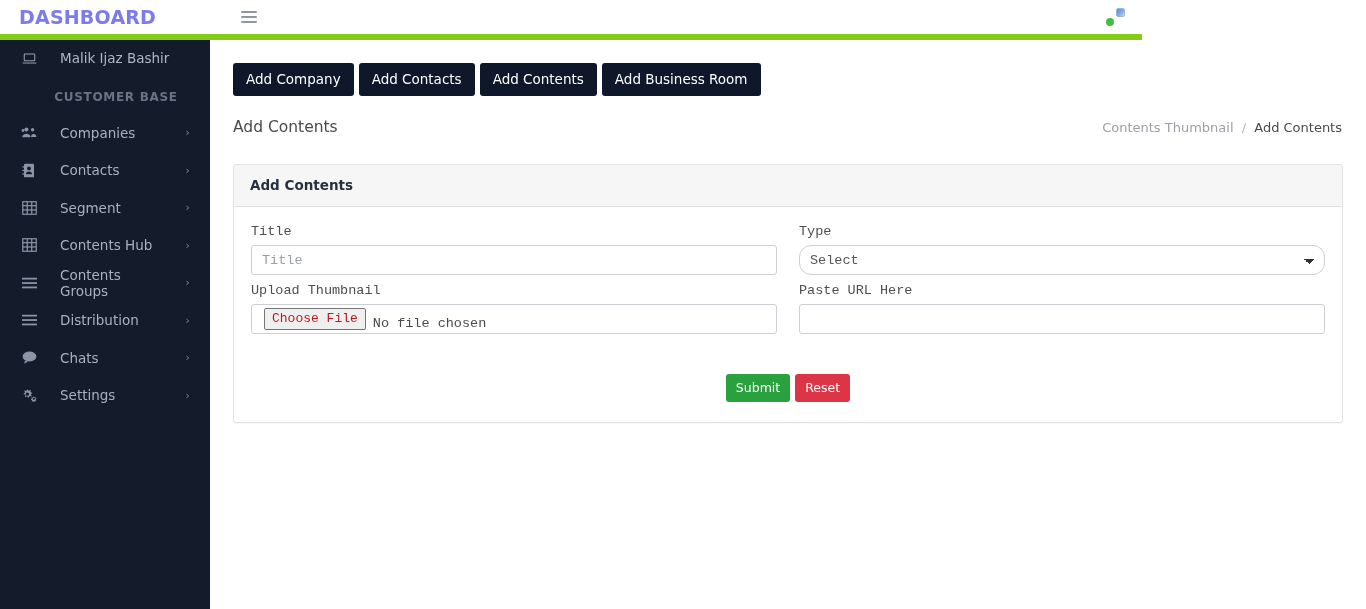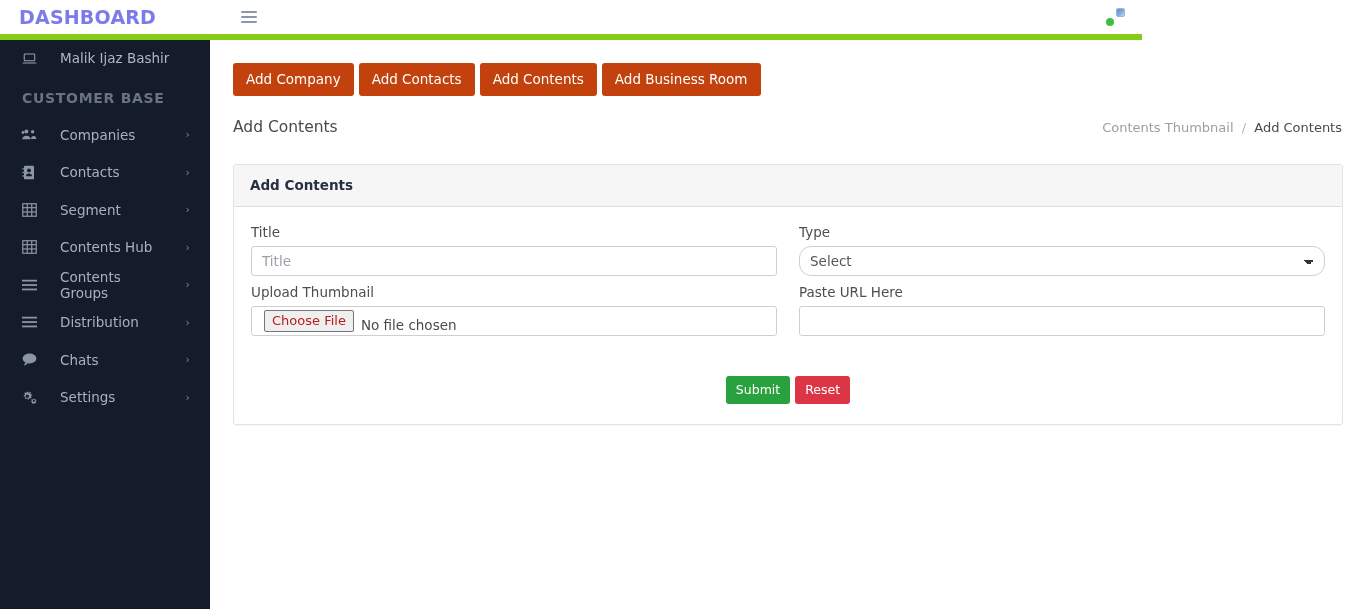--- a/index.html
+++ b/index.html
@@ -59,23 +59,24 @@
     width: 210px; height: 569px;
     background: #141c2b;
   }
   .side-user {
     height: 36px; display: flex; align-items: center;
     padding: 0 0 0 20px; gap: 22px;
   }
   .side-user .ico { width: 18px; display: flex; justify-content: center; color: #96a0b0; }
   .side-user .nm { font-size: 13.5px; color: #aeb6c2; }
   .side-heading {
-    font-size: 14px; font-weight: bold; letter-spacing: .7px;
+    font-size: 12px; font-weight: bold; letter-spacing: .7px;
     color: #6a7384; padding: 14px 0 10px 22px;
     text-transform: uppercase;
+    text-align: center;
   }
   .nav-item {
     height: 37.5px; display: flex; align-items: center;
     padding-left: 20px; padding-right: 20px; gap: 22px;
     cursor: pointer; color: #9aa3b2;
   }
   .nav-item .ico {
     width: 18px; display: flex; align-items: center; justify-content: center;
     color: #8c95a6;
   }
@@ -86,21 +87,21 @@
   .main {
     position: absolute; top: 40px; left: 210px;
     width: 1156px; height: 569px;
     background: #ffffff;
   }
   .action-row {
     display: flex; gap: 5px;
     padding: 23px 0 0 23px;
   }
   .act-btn {
-    background: #c2410c; color: #ffffff;
+    background: #0f172a; color: #ffffff;
     border: none; border-radius: 3px;
     font-family: inherit; font-size: 13.5px;
     padding: 8px 13px 9px 13px;
     cursor: pointer; white-space: nowrap;
   }
 
   .page-head {
     display: flex; align-items: center; justify-content: space-between;
     padding: 22px 24px 0 23px;
   }
@@ -120,21 +121,21 @@
   }
   .card-header {
     background: #f6f6f6;
     border-bottom: 1px solid #dedede;
     padding: 12px 16px 13px 16px;
     font-size: 13.5px; font-weight: bold; color: #26303f;
   }
   .card-body { padding: 17px 17px 20px 17px; }
 
   .form-row { display: flex; gap: 22px; }
-  .form-col { flex: 1; min-width: 0; }
+  .form-col { flex: 1; min-width: 0; font-family: Liberation Mono, monospace; }
   .f-label {
     display: block; font-size: 13.5px; color: #4e4e4e;
     margin-bottom: 6px;
   }
   .f-input, .f-select {
     display: block; width: 100%; height: 30px;
     border: 1px solid #ccd0d4; border-radius: 3px;
     background: #ffffff;
     font-family: inherit; font-size: 13.5px; color: #555;
     padding: 0 10px;

